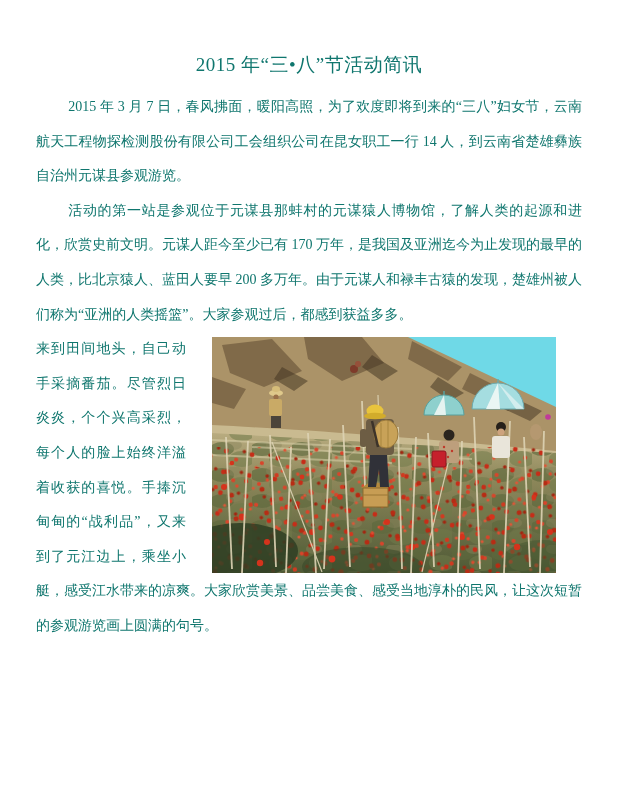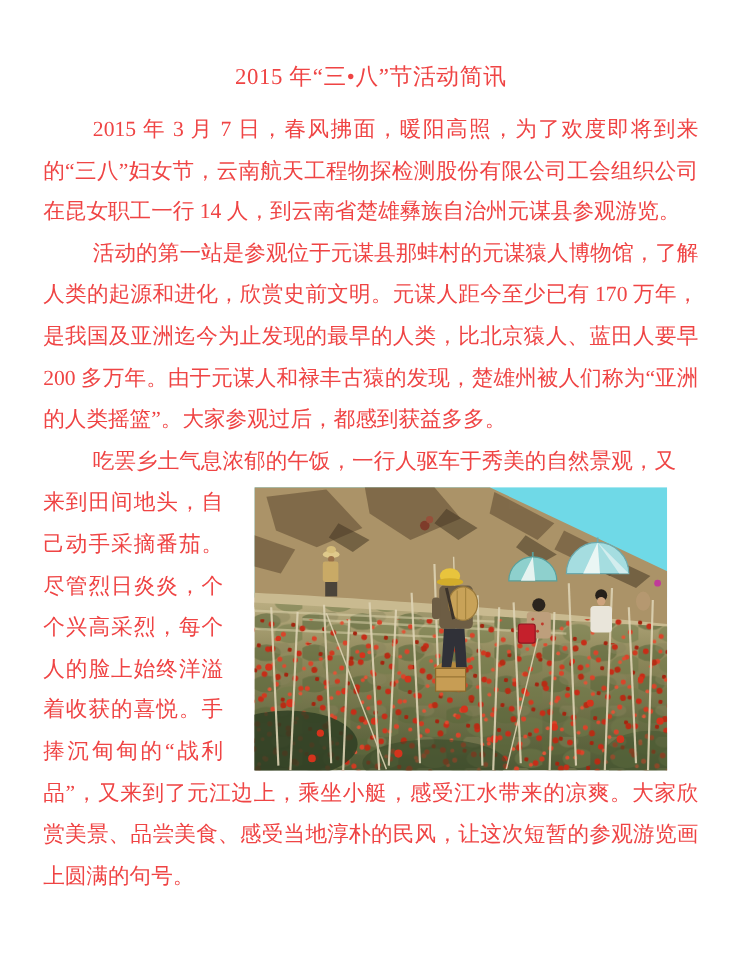--- a/index.html
+++ b/index.html
@@ -4,31 +4,31 @@
 <style>
   html,body { margin:0; padding:0; background:#ffffff; }
   .page {
     position:relative;
     width:618px; height:811px;
     box-sizing:border-box;
     padding:52px 36px 0 36px;
     background:#ffffff;
     overflow:hidden;
     font-family:"Liberation Serif","DejaVu Serif",serif;
-    color:#ef4444;
+    color:#0f766e;
   }
   .doc-title {
     font-size:19px; font-weight:400;
     line-height:26px;
     text-align:center;
     margin:0 0 12px 0;
     letter-spacing:0.5px;
   }
   .para {
-    font-size:18px;
+    font-size:14px;
     line-height:34.6px;
     text-align:justify;
     margin:0;
   }
   .indent { text-indent:2.3em; }
   .photo-float {
     float:right;
     width:344px; height:236px;
     margin:5px 26px 0 26px;
     padding:0;
@@ -39,21 +39,20 @@
 <body>
 
 <div class="page">
 
   <h1 class="doc-title">2015 年“三•八”节活动简讯</h1>
 
   <p class="para indent">2015 年 3 月 7 日，春风拂面，暖阳高照，为了欢度即将到来的“三八”妇女节，云南航天工程物探检测股份有限公司工会组织公司在昆女职工一行 14 人，到云南省楚雄彝族自治州元谋县参观游览。</p>
 
   <p class="para indent">活动的第一站是参观位于元谋县那蚌村的元谋猿人博物馆，了解人类的起源和进化，欣赏史前文明。元谋人距今至少已有 170 万年，是我国及亚洲迄今为止发现的最早的人类，比北京猿人、蓝田人要早 200 多万年。由于元谋人和禄丰古猿的发现，楚雄州被人们称为“亚洲的人类摇篮”。大家参观过后，都感到获益多多。</p>
 
-  <p class="para indent">吃罢乡土气息浓郁的午饭，一行人驱车于秀美的自然景观，又</p>
 
   <div class="para">
     <figure class="photo-float">
       <svg viewBox="0 0 344 236" xmlns="http://www.w3.org/2000/svg">
         <defs>
           <linearGradient id="fieldGrad" x1="0" y1="0" x2="0" y2="1">
             <stop offset="0" stop-color="#b9ac80"></stop>
             <stop offset="0.35" stop-color="#8b8659"></stop>
             <stop offset="1" stop-color="#4e5935"></stop>
           </linearGradient>

